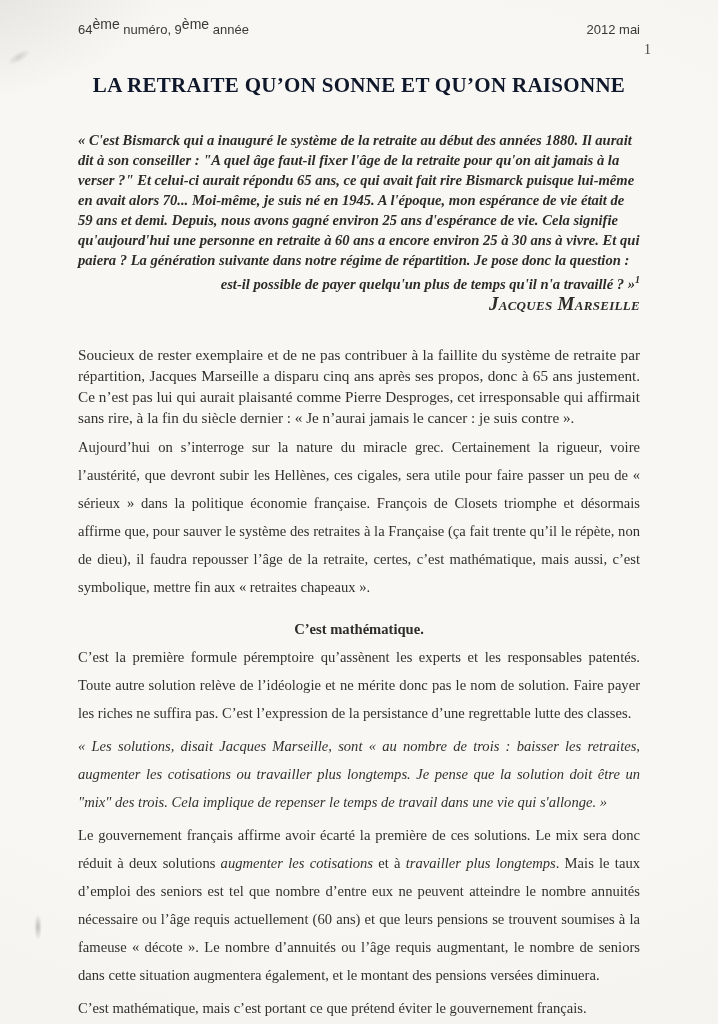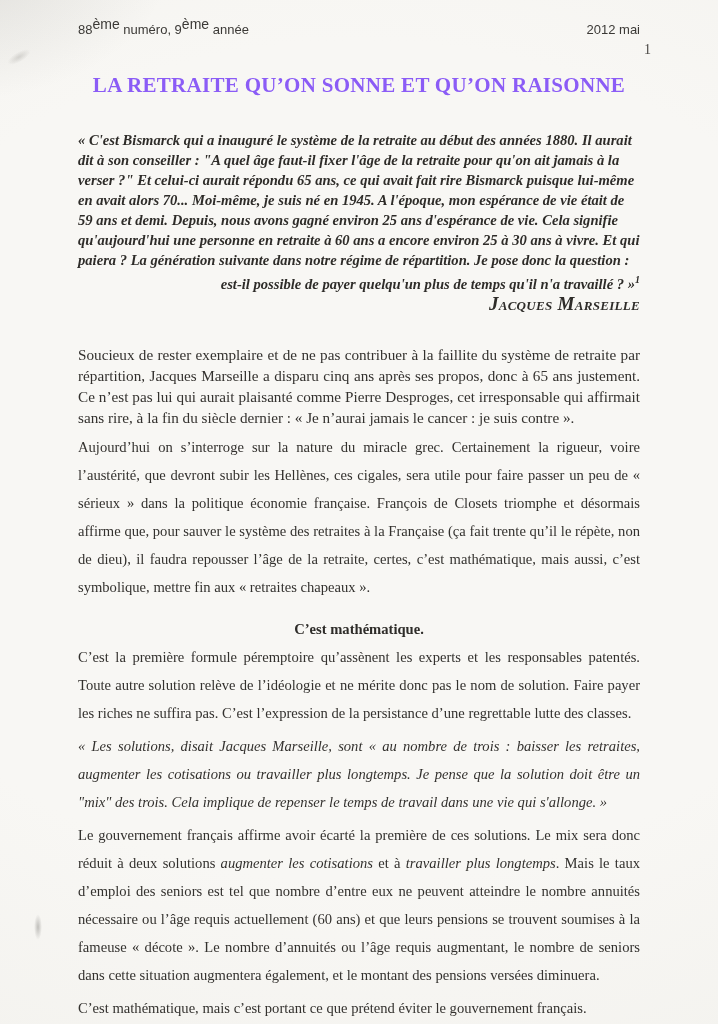--- a/index.html
+++ b/index.html
@@ -32,21 +32,21 @@
     display: flex; justify-content: space-between; align-items: baseline;
     margin-top: 16px;
     font-family: "Liberation Sans", sans-serif;
     font-size: 13px; color: #3b3936;
   }
   .issue-row sup { font-size: 14px; }
 
   .headline {
     margin-top: 36px;
     font-size: 21px; font-weight: 700; letter-spacing: .3px;
-    text-align: center; color: #8b5cf6;
+    text-align: center; color: #0f172a;
     font-family: "Liberation Serif", serif;
   }
 
   .lead-quote {
     margin-top: 32px;
     font-size: 14.6px; line-height: 20px;
     font-weight: 700; font-style: italic;
     text-align-last: right;
     color: #2e2c29;
   }
@@ -94,21 +94,21 @@
 
   <div class="page-number">1</div>
 
   <div class="scan-artifact-2"></div>
   <div class="scan-artifact-1"></div>
 
   <div class="content">
 
 
     <div class="issue-row">
-      <span><span>88</span><sup>ème</sup><span> numéro, 9</span><sup>ème</sup><span> année</span></span>
+      <span><span>64</span><sup>ème</sup><span> numéro, 9</span><sup>ème</sup><span> année</span></span>
       <span>2012 mai</span>
     </div>
 
     <h2 class="headline">LA RETRAITE QU’ON SONNE ET QU’ON RAISONNE</h2>
 
     <div class="lead-quote"><span>« C'est Bismarck qui a inauguré le système de la retraite au début des années 1880. Il aurait dit à son conseiller : "A quel âge faut-il fixer l'âge de la retraite pour qu'on ait jamais à la verser ?" Et celui-ci aurait répondu 65 ans, ce qui avait fait rire Bismarck puisque lui-même en avait alors 70... Moi-même, je suis né en 1945. A l'époque, mon espérance de vie était de 59 ans et demi. Depuis, nous avons gagné environ 25 ans d'espérance de vie. Cela signifie qu'aujourd'hui une personne en retraite à 60 ans a encore environ 25 à 30 ans à vivre. Et qui paiera ? La génération suivante dans notre régime de répartition. Je pose donc la question : est-il possible de payer quelqu'un plus de temps qu'il n'a travaillé ? »</span><sup>1</sup></div>
 
     <div class="quote-attribution">Jacques Marseille</div>
 
     <p class="body-par first">Soucieux de rester exemplaire et de ne pas contribuer à la faillite du système de retraite par répartition, Jacques Marseille a disparu cinq ans après ses propos, donc à 65 ans justement. Ce n’est pas lui qui aurait plaisanté comme Pierre Desproges, cet irresponsable qui affirmait sans rire, à la fin du siècle dernier : « Je n’aurai jamais le cancer : je suis contre ».</p>

